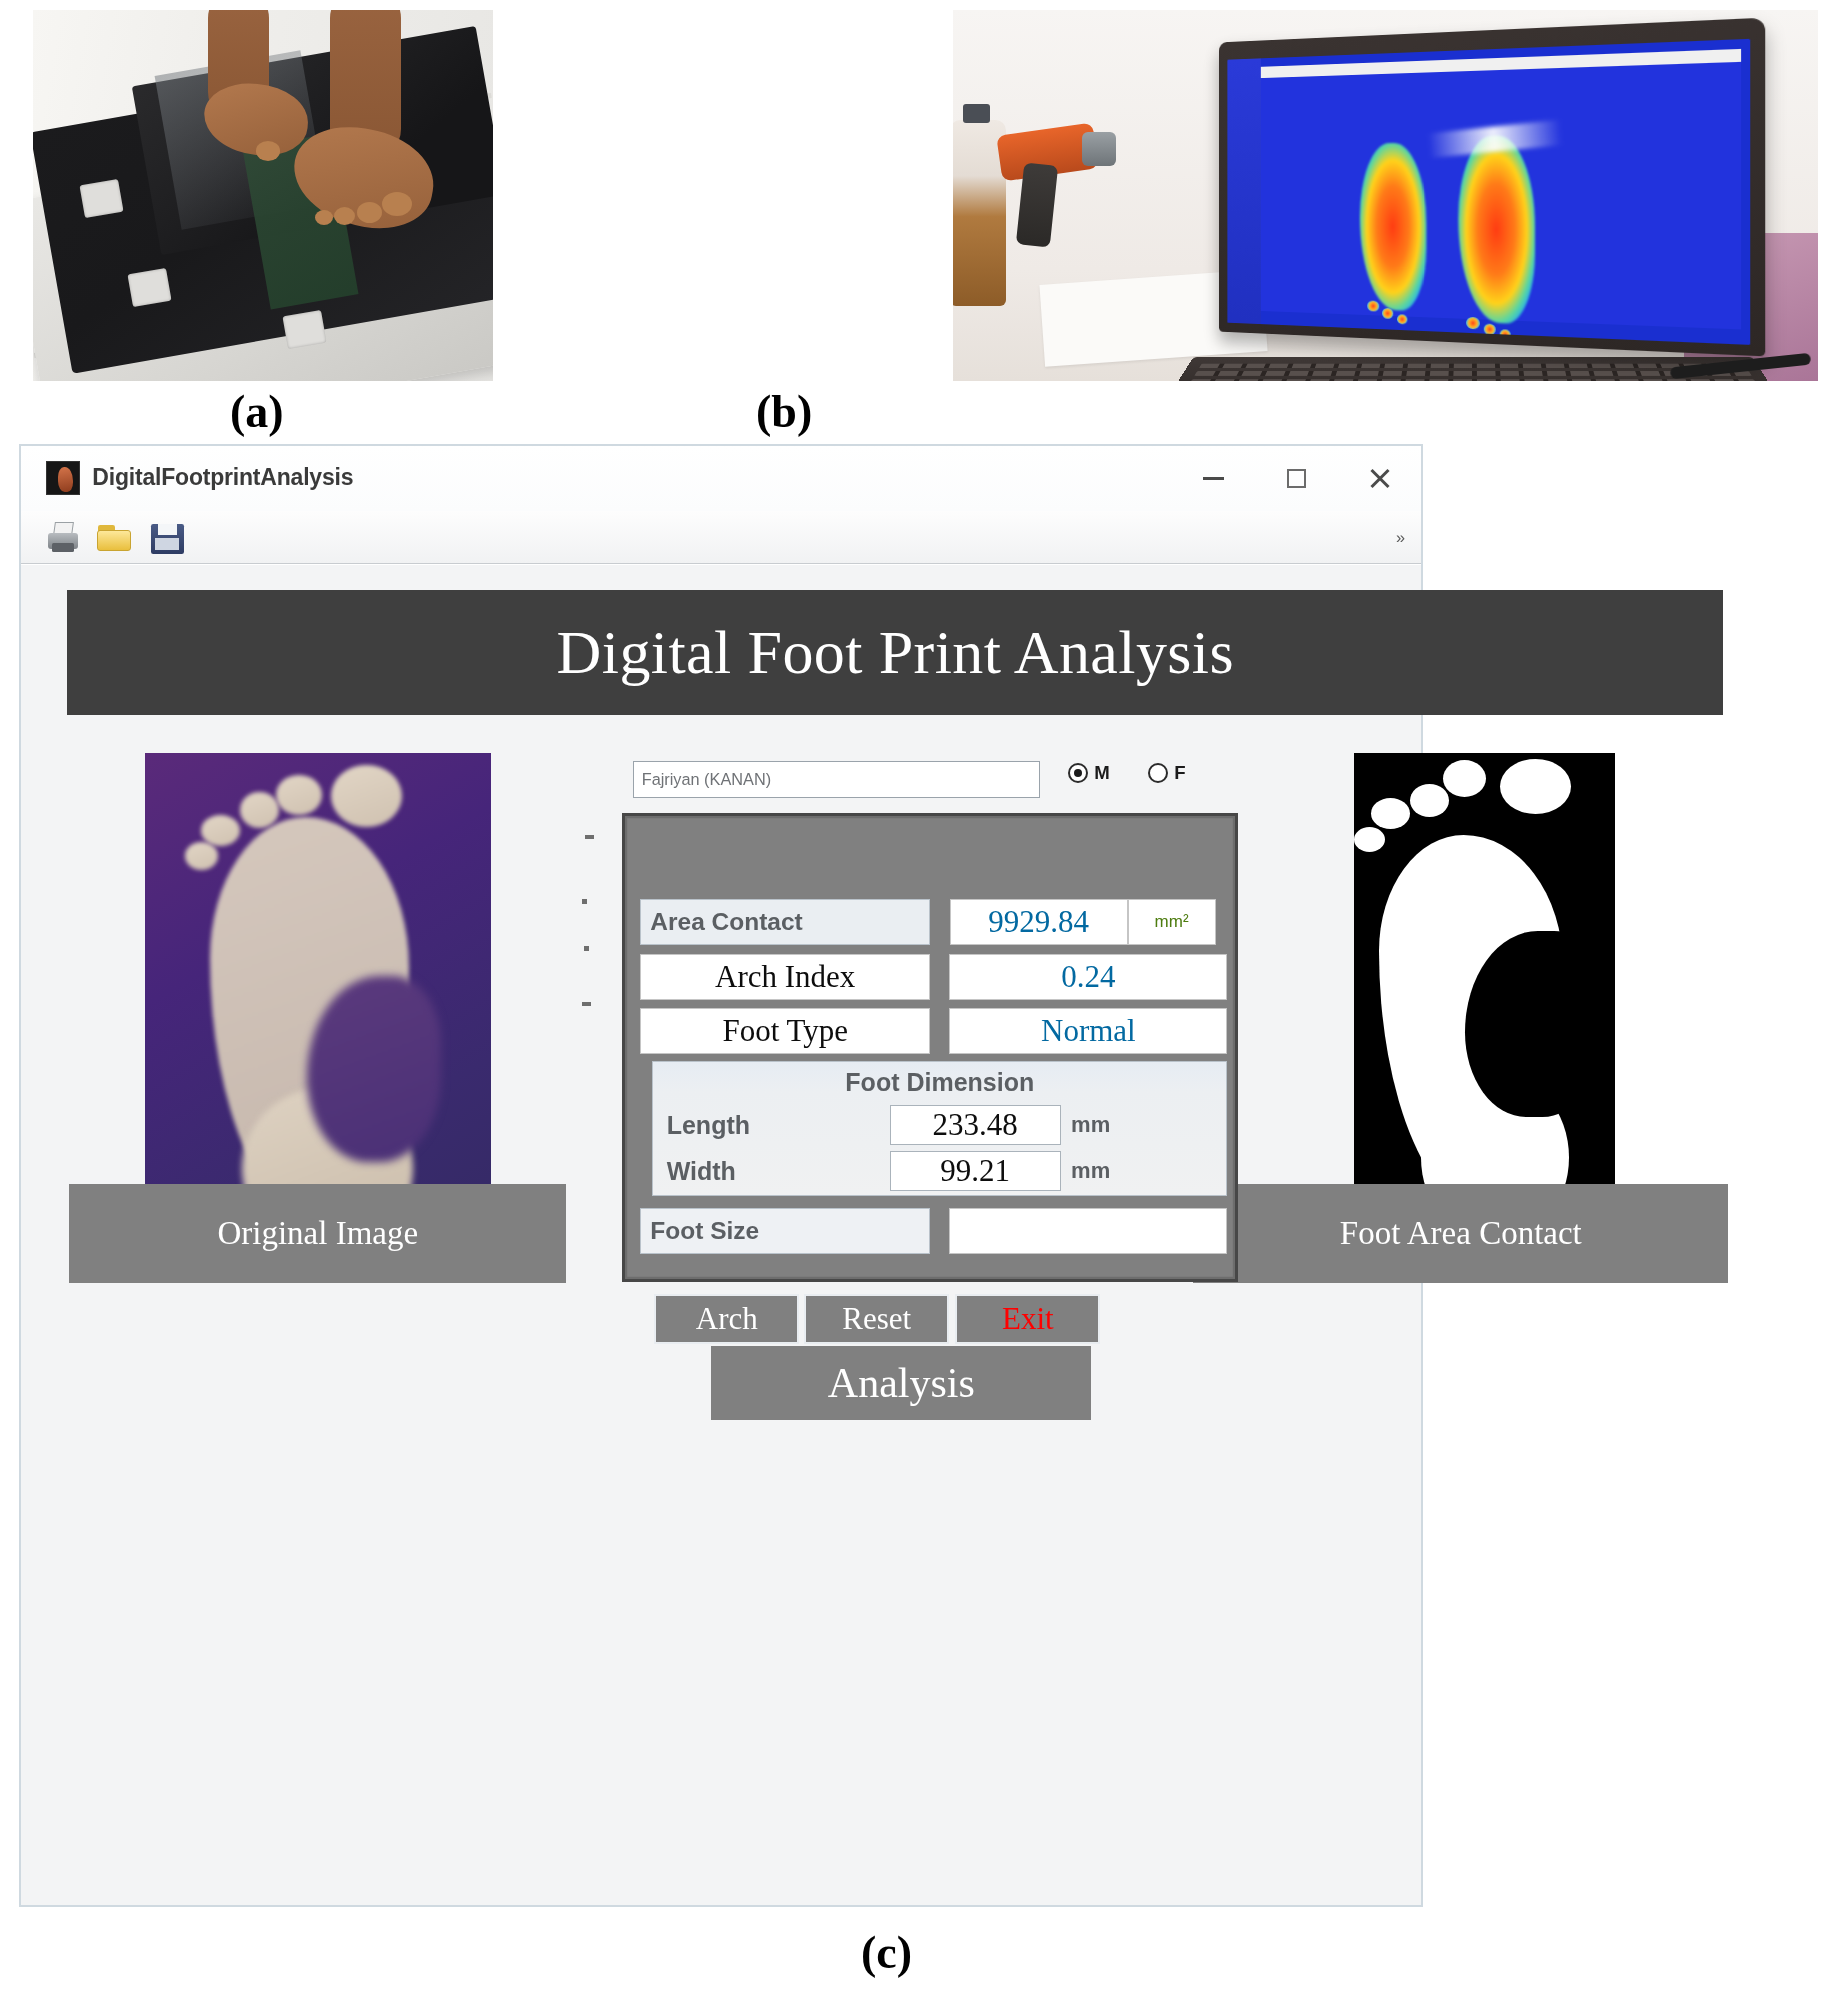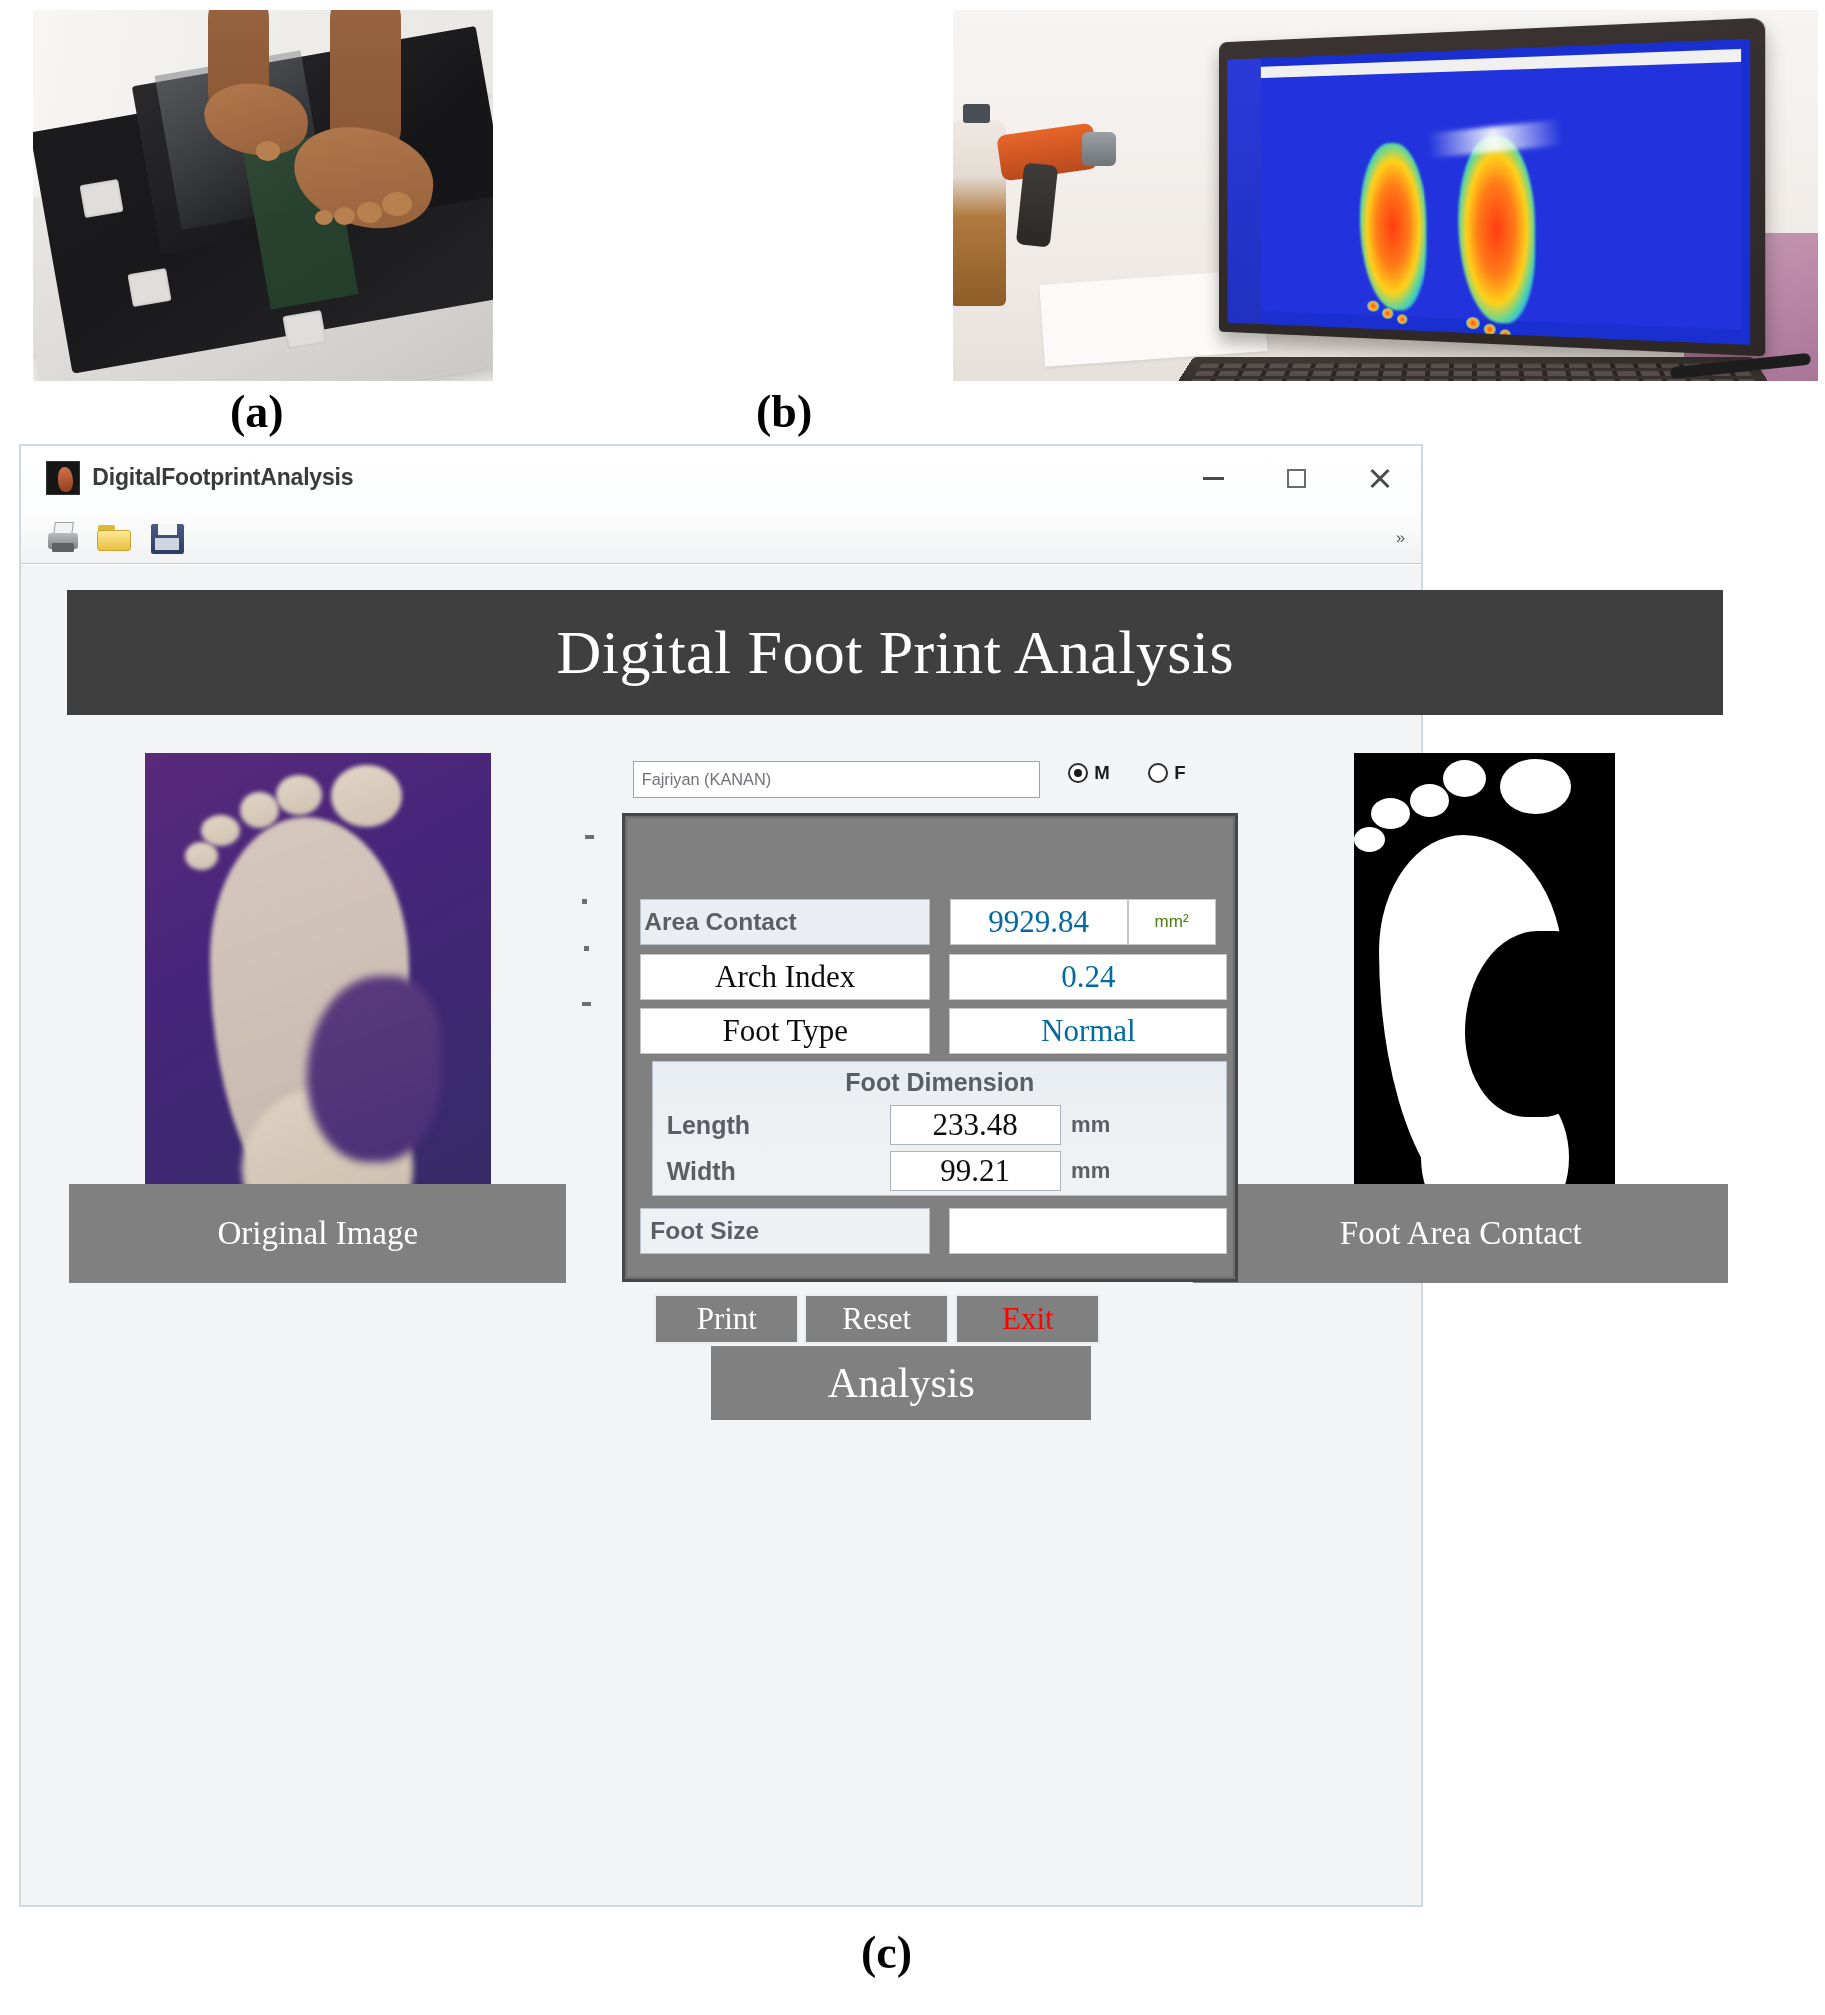--- a/index.html
+++ b/index.html
@@ -171,21 +171,21 @@
 
   
   .panel{position:absolute;left:601px;top:248px;width:616px;height:469px;background:#808080;
       border:3.7px solid #474747;box-sizing:border-box;box-shadow:inset 0 0 0 2.2px #6d6d6d;}
   .panel-title{position:absolute;left:71px;top:13.4px;width:379px;height:56px;background:#4a4a4a;
       border:3px solid #c9c9c9;box-sizing:border-box;display:flex;align-items:center;justify-content:center;}
   .panel-title span{font-family:"Liberation Serif",serif;color:#ffffff;font-size:39px;}
 
   .rowbox{position:absolute;display:flex;align-items:center;}
   .cell{box-sizing:border-box;display:flex;align-items:center;justify-content:center;height:100%;}
-  .cell.lbl-gray{background:#eaeef2;color:#5b5f63;font-size:24.5px;font-weight:bold;justify-content:flex-start;padding-left:3px;
+  .cell.lbl-gray{background:#eaeef2;color:#5b5f63;font-size:24.5px;font-weight:bold;justify-content:flex-start;padding-left:9px;
       border:0.7px solid #b9c2ca;}
   .cell.lbl-white{background:#ffffff;color:#0d0d0d;font-family:"Liberation Serif",serif;font-size:31px;
       border:0.7px solid #c5c5c5;}
   .cell.val{background:#ffffff;color:#0369a1;font-family:"Liberation Serif",serif;font-size:31px;border:0.7px solid #c5c5c5;}
   .cell.unit{background:#ffffff;color:#4d7c0f;font-family:Liberation Sans, sans-serif;font-size:17px;border:0.7px solid #c5c5c5;}
 
   .r-area{left:15px;top:83px;width:587px;height:46px;}
   .r-area .c1{width:290px;} .r-area .c2{width:178px;margin-left:19.3px;} .r-area .c3{width:88px;}
   .r-arch{left:15px;top:138px;width:587px;height:46px;}
   .r-arch .c1{width:290px;} .r-arch .c2{width:278px;margin-left:19.3px;}
@@ -411,21 +411,21 @@
           <div class="du">mm</div>
         </div>
       </div>
 
       <div class="rowbox r-size">
         <div class="cell c1">Foot Size</div>
         <div class="cell c2"></div>
       </div>
     </div>
 
-    <div class="abtn b-crop">Print</div>
+    <div class="abtn b-crop">Arch</div>
     <div class="abtn b-reset">Reset</div>
     <div class="abtn b-exit">Exit</div>
     <div class="abtn b-analysis">Analysis</div>
 
   </div>
 </div>
 
 <div class="cap cap-c">(c)</div>
 
 

